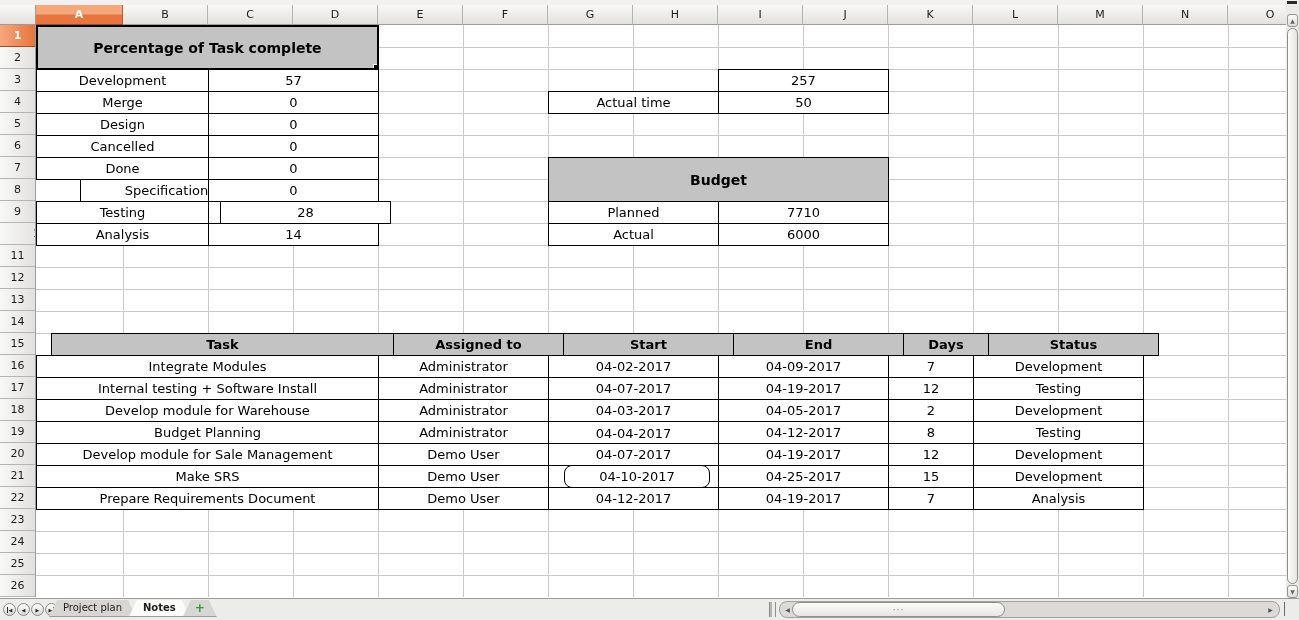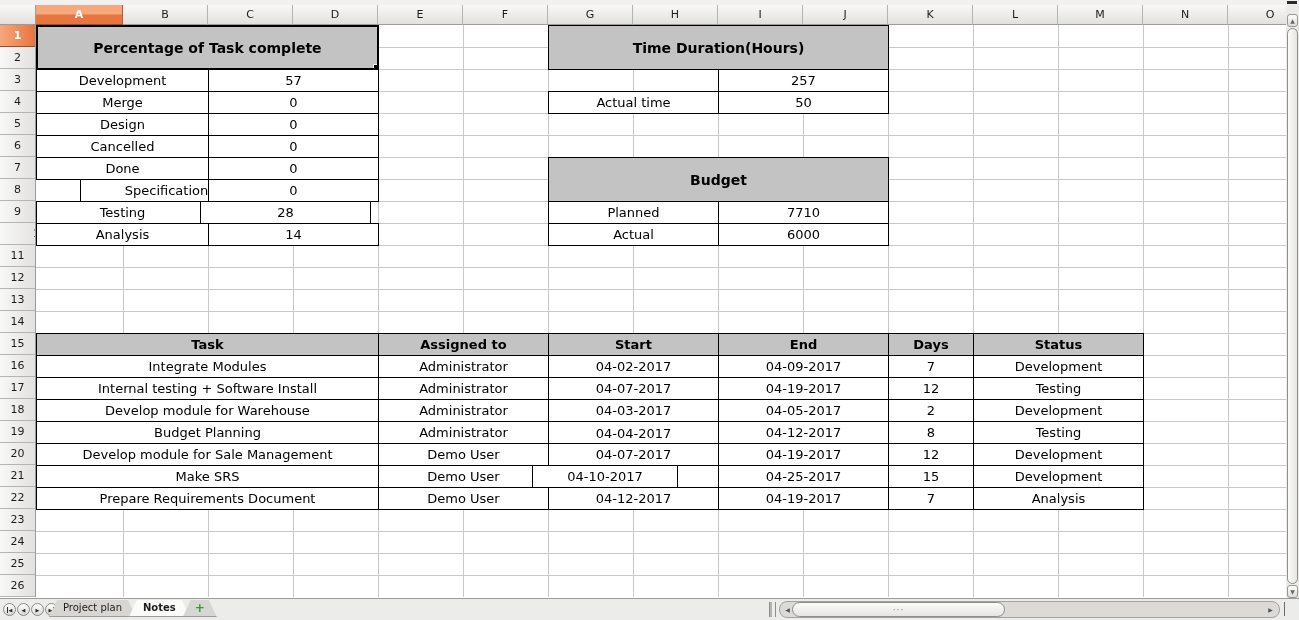--- a/index.html
+++ b/index.html
@@ -24,21 +24,21 @@
   .rowhdr{position:absolute;left:0;width:35px;height:22px;box-sizing:border-box;display:flex;align-items:center;justify-content:center;
     font-size:11px;color:#1c1c1c;background:linear-gradient(90deg,#f8f8f6,#e2e1df);
     border-bottom:1px solid #b4b4b2;cursor:pointer;}
   .rowhdr.sel{background:linear-gradient(90deg,#f5a87c,#e8743f);color:#fff;font-weight:bold;border-bottom-color:#a34b24;}
 
   
   #grid{position:absolute;left:36px;top:25px;width:1250px;height:572px;overflow:hidden;background:#fff;}
   .gline{position:absolute;background:#c9c9c9;z-index:0;}
   .cell{position:absolute;box-sizing:border-box;border:1px solid #000;background:#fff;z-index:2;
     display:flex;align-items:center;justify-content:center;font-size:13px;color:#000;white-space:nowrap;overflow:hidden;}
-  .cell.hdr{background:#c3c3c3;font-weight:bold;}
+  .cell.hdr{background:#c3c3c3;font-weight:bold;margin-left:15px;}
   .cell.title{background:#c3c3c3;font-weight:bold;font-size:14px;z-index:3;}
   .cell.selected{border:2px solid #000;z-index:4;}
   .fillhandle{position:absolute;right:-4px;bottom:-4px;width:6px;height:6px;background:#000;border:1px solid #fff;z-index:5;}
 
   
   #vscroll{position:absolute;left:1286px;top:5px;width:13px;height:593px;background:#eceae7;}
   .vbtn{position:absolute;left:1px;width:11px;height:13px;box-sizing:border-box;border:1px solid #979795;border-radius:3px;
     background:linear-gradient(#fdfdfc,#dddcd8);color:#666;font-size:6px;display:flex;align-items:center;justify-content:center;cursor:pointer;}
   #vthumb{position:absolute;left:1px;top:23px;width:11px;height:556px;box-sizing:border-box;border:1px solid #8e8e8c;
     border-radius:6px;background:linear-gradient(90deg,#fbfbf9,#e6e5e2);cursor:pointer;}
@@ -167,24 +167,23 @@
       <div class="cell" style="left: 172px; top: 66px; width: 171px; height: 23px;">0</div>
       <div class="cell" style="left: 0px; top: 88px; width: 173px; height: 23px;">Design</div>
       <div class="cell" style="left: 172px; top: 88px; width: 171px; height: 23px;">0</div>
       <div class="cell" style="left: 0px; top: 110px; width: 173px; height: 23px;">Cancelled</div>
       <div class="cell" style="left: 172px; top: 110px; width: 171px; height: 23px;">0</div>
       <div class="cell" style="left: 0px; top: 132px; width: 173px; height: 23px;">Done</div>
       <div class="cell" style="left: 172px; top: 132px; width: 171px; height: 23px;">0</div>
       <div class="cell" style="left: 0px; top: 154px; width: 173px; height: 23px; margin-left: 44px;">Specification</div>
       <div class="cell" style="left: 172px; top: 154px; width: 171px; height: 23px;">0</div>
       <div class="cell" style="left: 0px; top: 176px; width: 173px; height: 23px;">Testing</div>
-      <div class="cell" style="left: 164px; top: 176px; width: 171px; height: 23px;">28</div>
+      <div class="cell" style="left: 184px; top: 176px; width: 171px; height: 23px;">28</div>
       <div class="cell" style="left: 0px; top: 198px; width: 173px; height: 23px;">Analysis</div>
       <div class="cell" style="left: 172px; top: 198px; width: 171px; height: 23px;">14</div>
-      <div class="cell title" style="left: 512px; top: 0px; width: 341px; height: 45px;">Time Duration(Hours)</div>
       <div class="cell" style="left: 682px; top: 44px; width: 171px; height: 23px;">257</div>
       <div class="cell" style="left: 512px; top: 66px; width: 171px; height: 23px;">Actual time</div>
       <div class="cell" style="left: 682px; top: 66px; width: 171px; height: 23px;">50</div>
       <div class="cell title" style="left: 512px; top: 132px; width: 341px; height: 45px;">Budget</div>
       <div class="cell" style="left: 512px; top: 176px; width: 171px; height: 23px;">Planned</div>
       <div class="cell" style="left: 682px; top: 176px; width: 171px; height: 23px;">7710</div>
       <div class="cell" style="left: 512px; top: 198px; width: 171px; height: 23px;">Actual</div>
       <div class="cell" style="left: 682px; top: 198px; width: 171px; height: 23px;">6000</div>
       <div class="cell hdr" style="left: 0px; top: 308px; width: 343px; height: 23px;">Task</div>
       <div class="cell hdr" style="left: 512px; top: 308px; width: 171px; height: 23px;">Start</div>
@@ -217,21 +216,21 @@
       <div class="cell" style="left: 852px; top: 396px; width: 86px; height: 23px;">8</div>
       <div class="cell" style="left: 937px; top: 396px; width: 171px; height: 23px;">Testing</div>
       <div class="cell" style="left: 0px; top: 418px; width: 343px; height: 23px;">Develop module for Sale Management</div>
       <div class="cell" style="left: 342px; top: 418px; width: 171px; height: 23px;">Demo User</div>
       <div class="cell" style="left: 512px; top: 418px; width: 171px; height: 23px;">04-07-2017</div>
       <div class="cell" style="left: 682px; top: 418px; width: 171px; height: 23px;">04-19-2017</div>
       <div class="cell" style="left: 852px; top: 418px; width: 86px; height: 23px;">12</div>
       <div class="cell" style="left: 937px; top: 418px; width: 171px; height: 23px;">Development</div>
       <div class="cell" style="left: 0px; top: 440px; width: 343px; height: 23px;">Make SRS</div>
       <div class="cell" style="left: 342px; top: 440px; width: 171px; height: 23px;">Demo User</div>
-      <div class="cell" style="left: 496px; top: 440px; width: 146px; height: 23px;">04-10-2017</div>
+      <div class="cell" style="left: 528px; top: 440px; width: 146px; height: 23px; border-radius: 8px;">04-10-2017</div>
       <div class="cell" style="left: 682px; top: 440px; width: 171px; height: 23px;">04-25-2017</div>
       <div class="cell" style="left: 852px; top: 440px; width: 86px; height: 23px;">15</div>
       <div class="cell" style="left: 937px; top: 440px; width: 171px; height: 23px;">Development</div>
       <div class="cell" style="left: 0px; top: 462px; width: 343px; height: 23px;">Prepare Requirements Document</div>
       <div class="cell" style="left: 342px; top: 462px; width: 171px; height: 23px;">Demo User</div>
       <div class="cell" style="left: 512px; top: 462px; width: 171px; height: 23px;">04-12-2017</div>
       <div class="cell" style="left: 682px; top: 462px; width: 171px; height: 23px;">04-19-2017</div>
       <div class="cell" style="left: 852px; top: 462px; width: 86px; height: 23px;">7</div>
       <div class="cell" style="left: 937px; top: 462px; width: 171px; height: 23px;">Analysis</div>
     </div>

